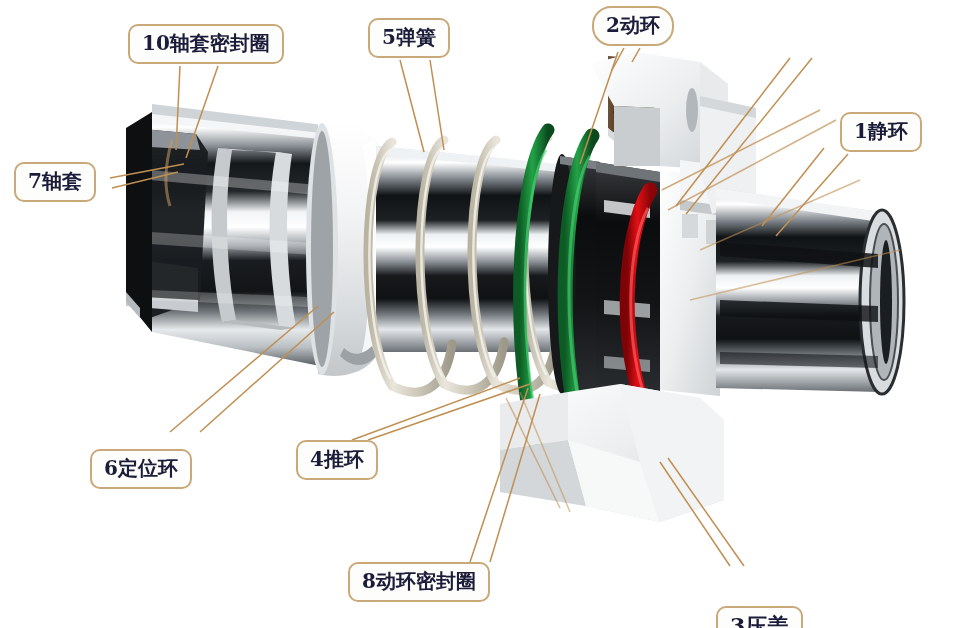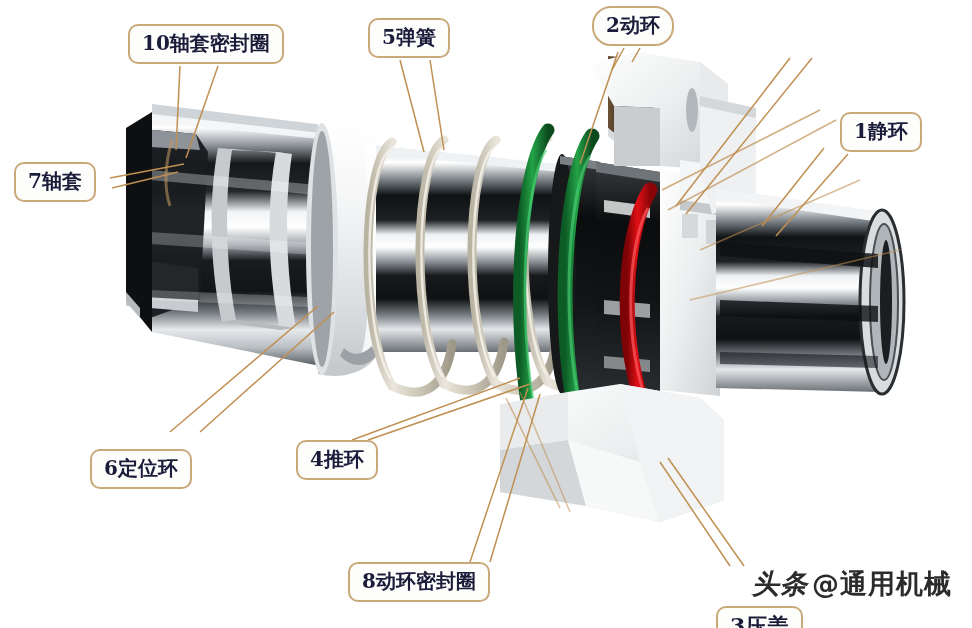--- a/index.html
+++ b/index.html
@@ -342,17 +342,14 @@
   <div class="callout" style="left:14px;top:162px;">7轴套</div>
 
   <div class="callout" style="left:90px;top:432px;margin-top:17px;">6定位环</div>
 
   <div class="callout" style="left:296px;top:440px;">4推环</div>
 
   <div class="callout" style="left:348px;top:562px;">8动环密封圈</div>
 
   <div class="callout small" style="left:716px;top:566px;">3压盖</div>
 
-  <div class="watermark">
-    <span class="wm-head">头条</span><span>@通用机械</span>
-  </div>
 
 </div>
 
 </body></html>

